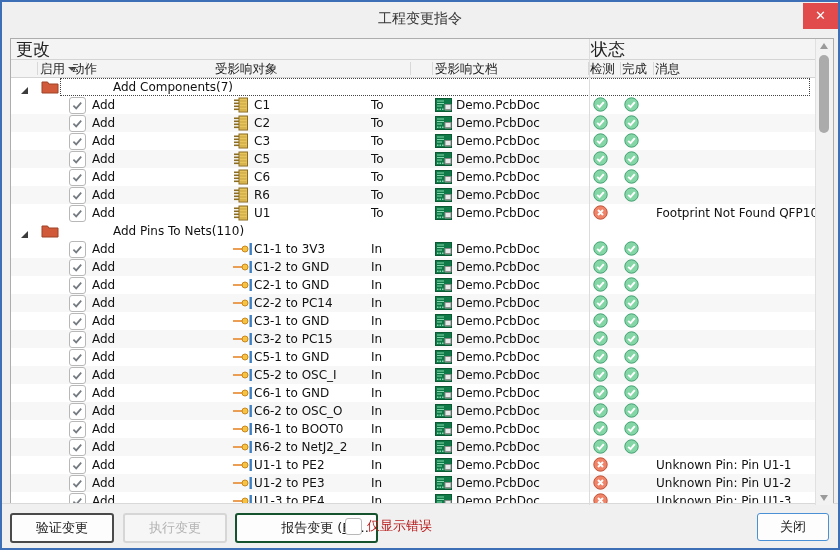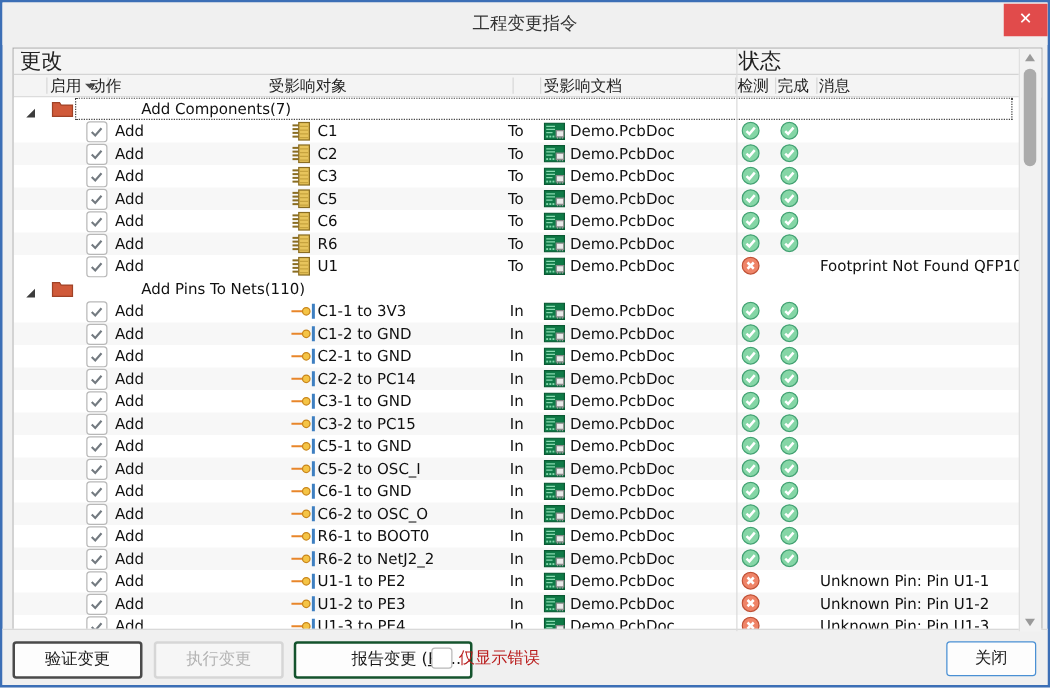--- a/index.html
+++ b/index.html
@@ -34,21 +34,21 @@
   .cell{position:absolute;top:0;}
   .expand{left:8px;top:4px;width:10px;height:10px;}
   .folder{left:30px;top:2px;width:18px;height:14px;}
   .glabel{left:81px;margin-left:21px;}
   .group-row.focused::after{content:"";position:absolute;left:49px;right:6px;top:0;bottom:0;
     border:1px dotted #444;pointer-events:none;}
   .cbx{left:58px;top:1px;width:15px;height:15px;background:#fff;border:1px solid #b8b8b8;border-radius:3px;}
   .action{left:81px;}
   .oicon{left:222px;top:1px;width:20px;height:16px;}
   .otext{left:243px;}
-  .prep{left:376px;width:32px;text-align:right;}
+  .prep{left:360px;width:32px;text-align:left;}
   .dicon{left:424px;top:2px;width:17px;height:14px;}
   .dtext{left:445px;}
   .cicon{left:582px;top:1px;width:15px;height:15px;}
   .doneicon{left:613px;top:1px;width:15px;height:15px;}
   .msg{left:645px;}
   
   .scrollbar{position:absolute;right:0;top:0;bottom:0;width:17px;background:#f2f2f2;
     border-left:1px solid #e0e0e0;z-index:3;}
   .sb-up{position:absolute;top:4px;left:4px;width:0;height:0;
     border-left:4.5px solid transparent;border-right:4.5px solid transparent;border-bottom:6px solid #9a9a9a;}

